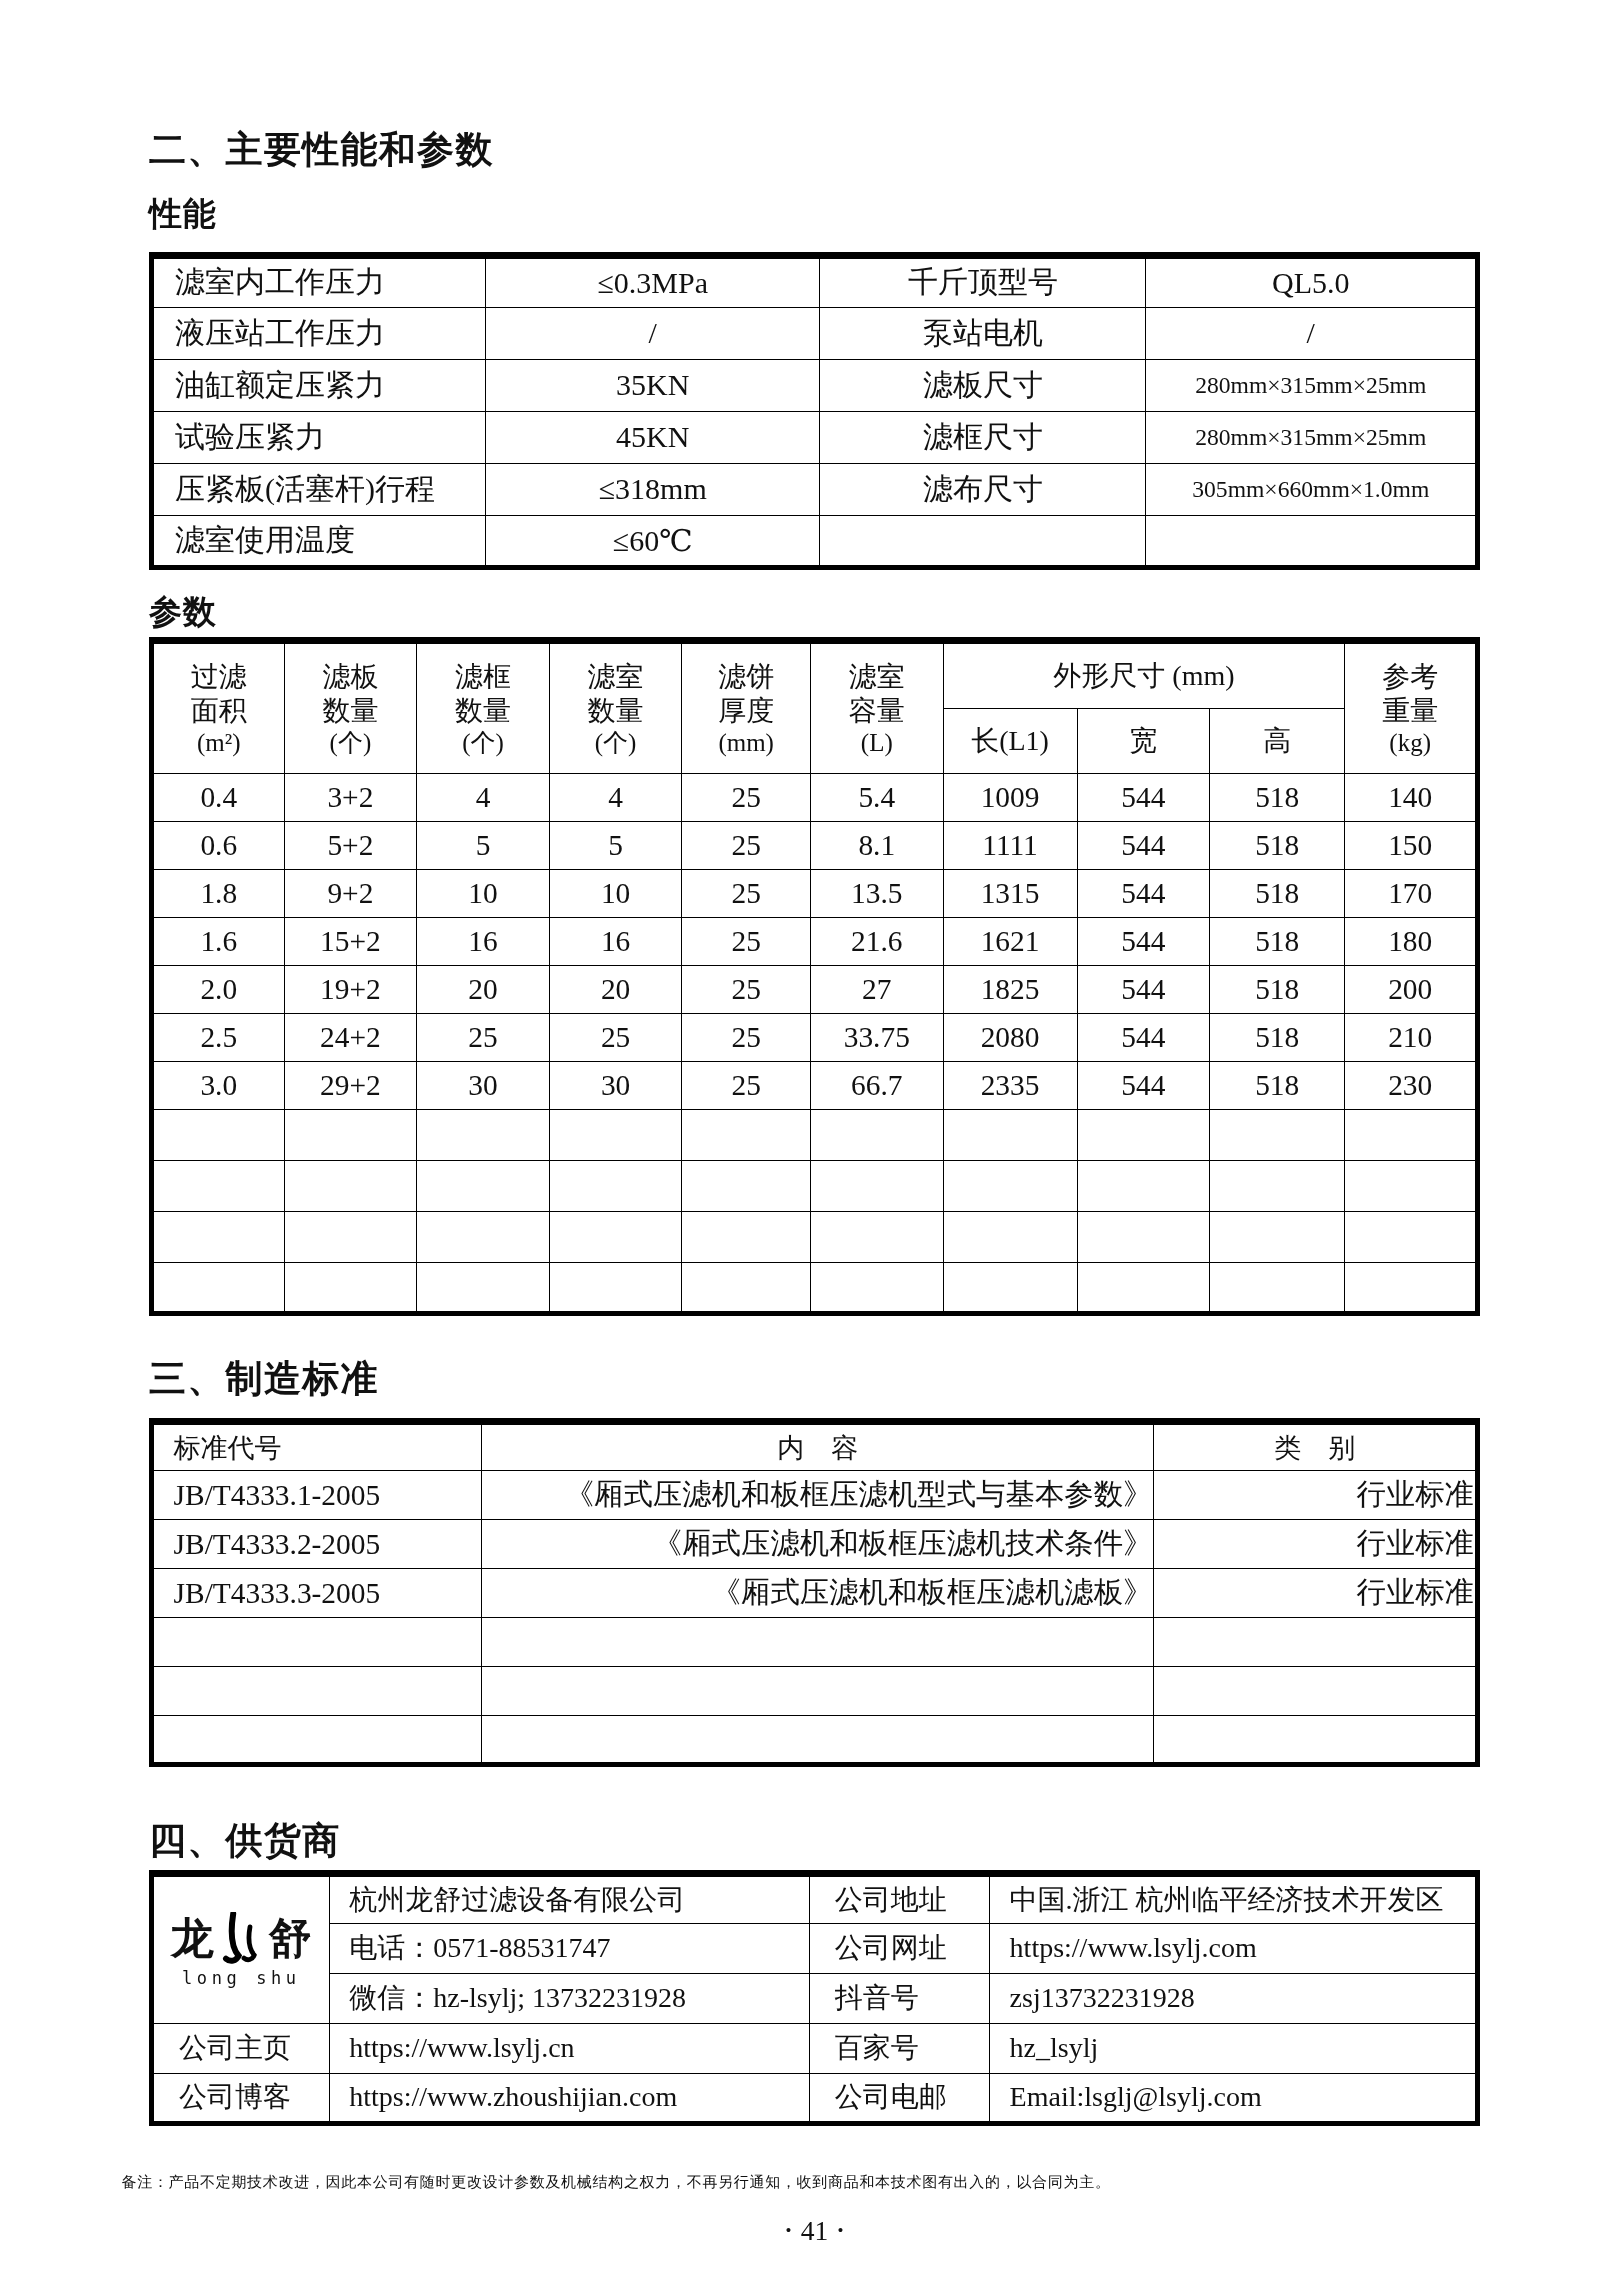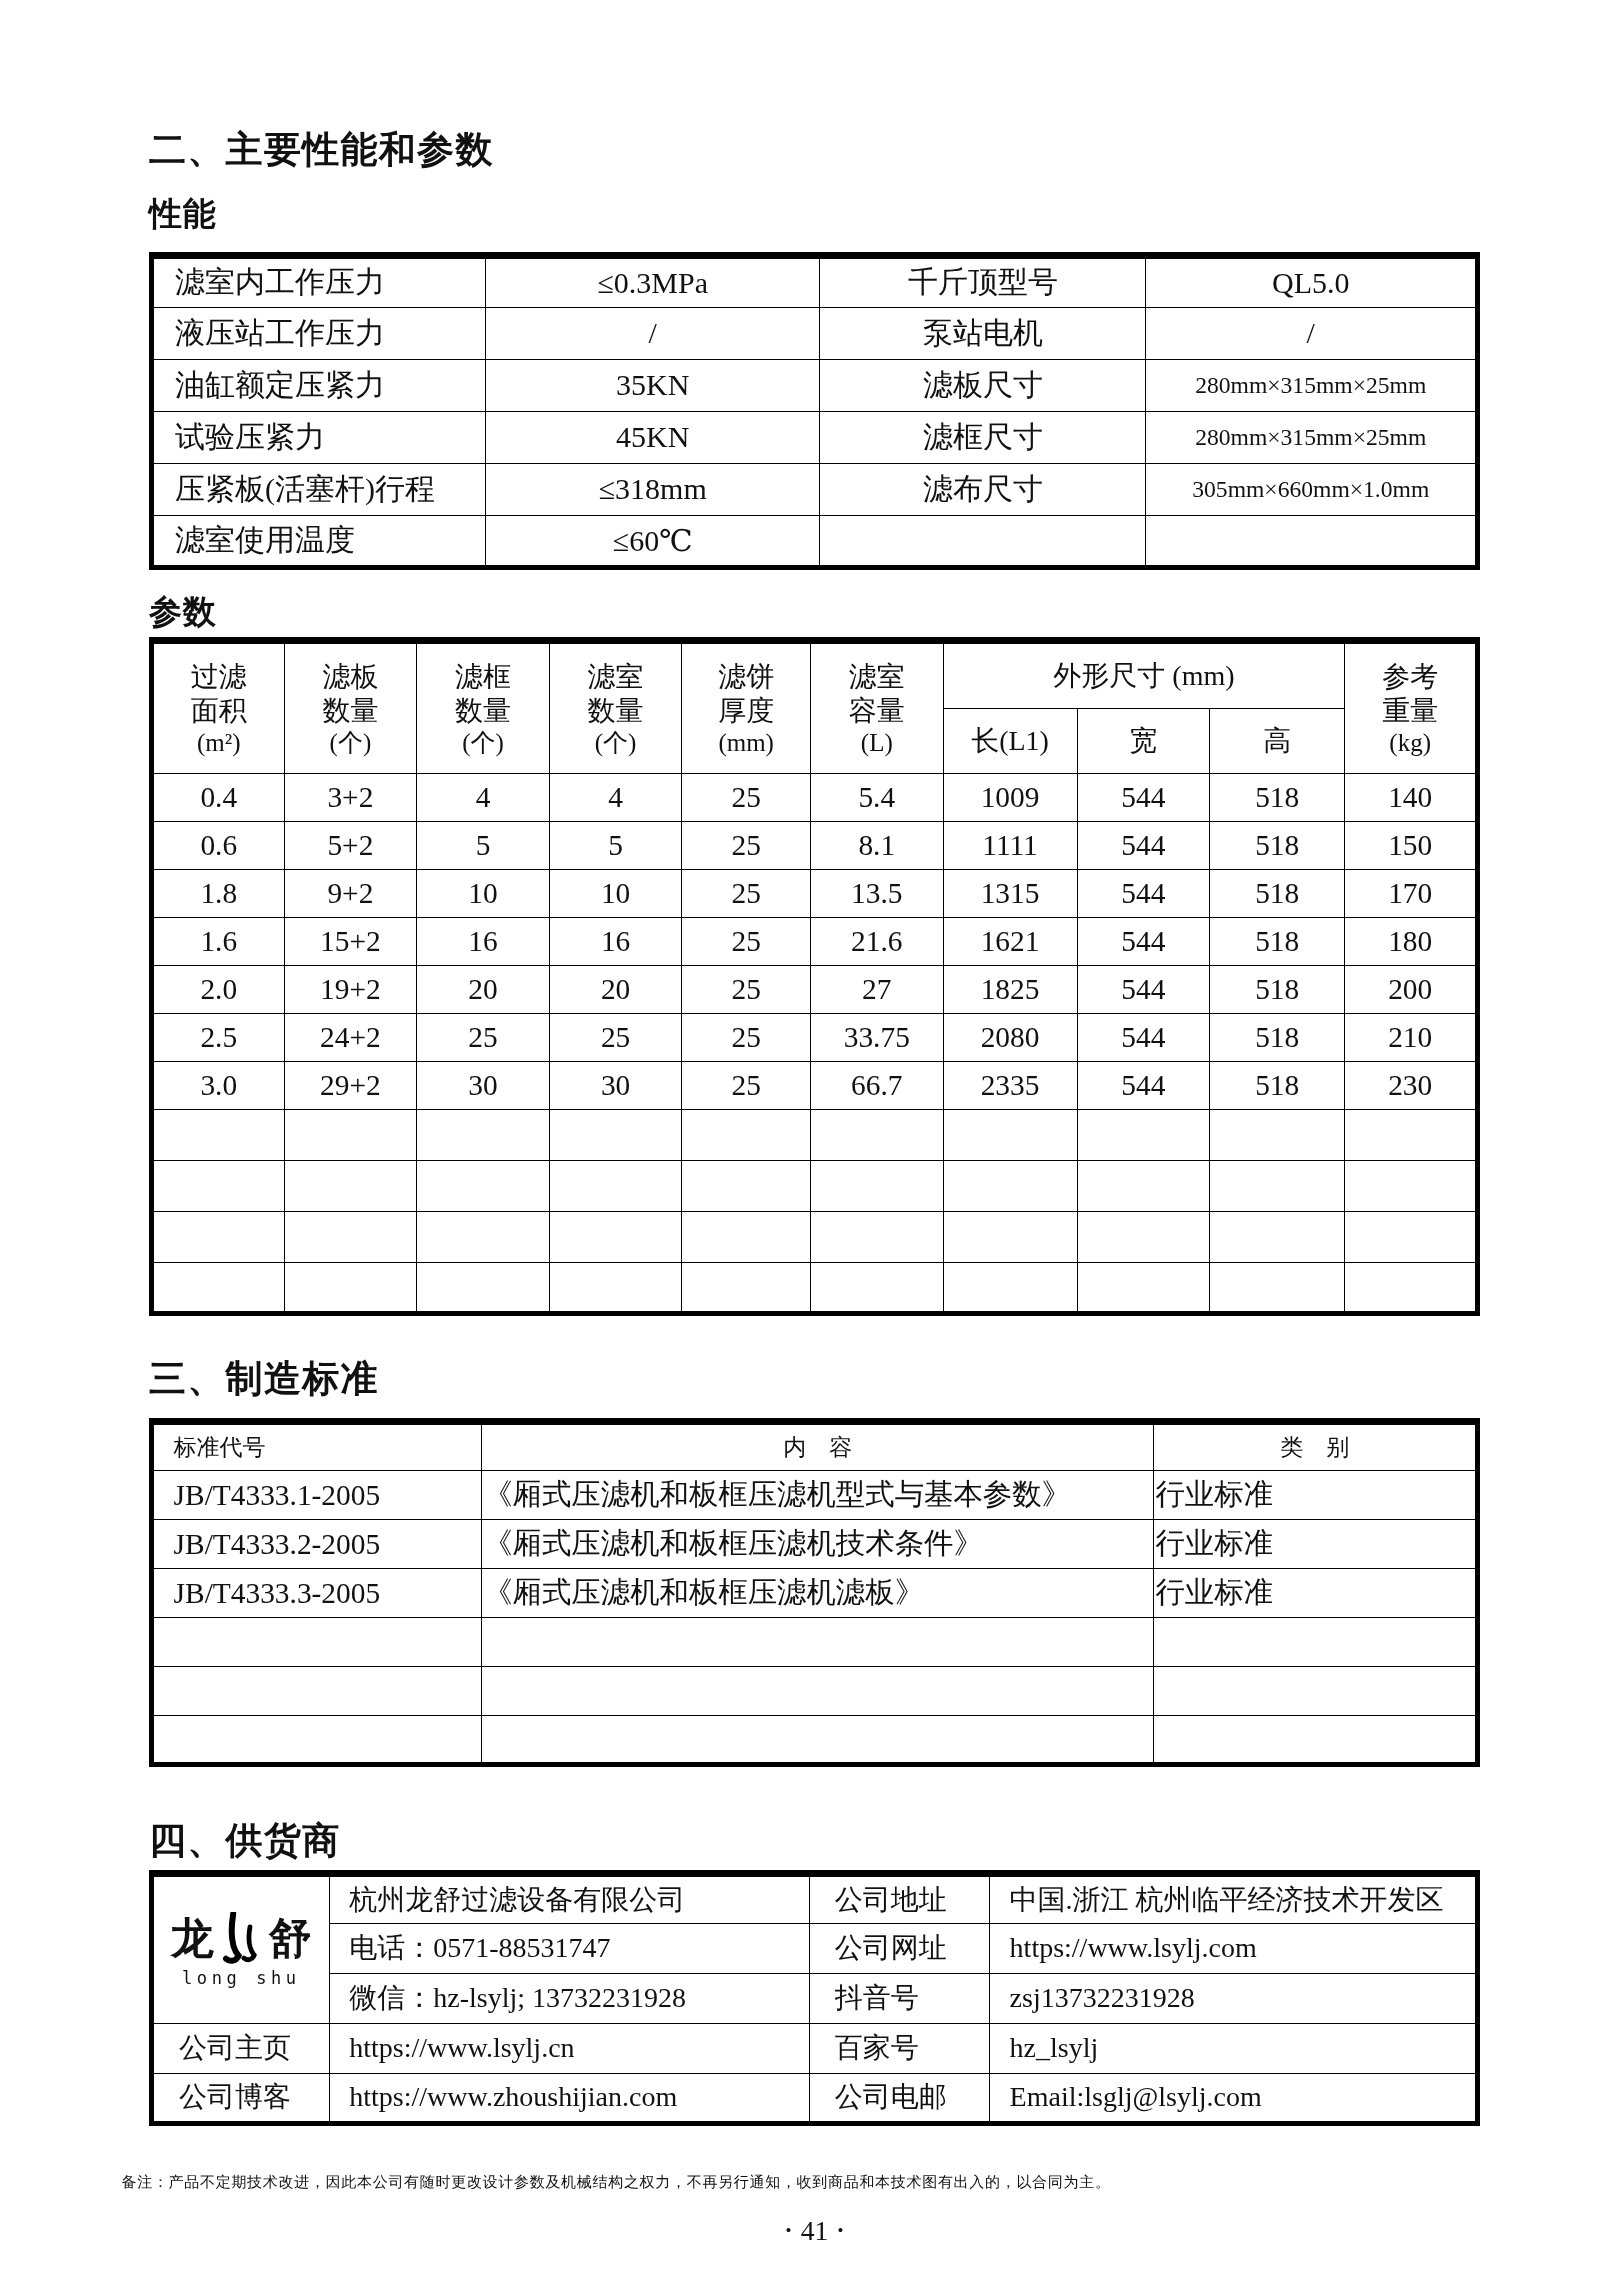--- a/index.html
+++ b/index.html
@@ -34,23 +34,23 @@
   .param tr.ph2{height:65px;}
   .param tr.prow{height:48px;}
   .param tr.pempty{height:51px;}
   .param th{font-size:28px;font-weight:normal;text-align:center;vertical-align:middle;line-height:34px;}
   .param th .unit{font-size:25px;line-height:30px;}
   .param td{font-size:29.4px;text-align:center;}
 
   
   .std{margin-top:17px;}
   .std tr{height:49px;}
-  .std th{font-size:23px;font-weight:normal;text-align:center;}
+  .std th{font-size:27px;font-weight:normal;text-align:center;}
   .std th.c1,.std td.c1{text-align:left;padding-left:19.6px;}
-  .std td{font-size:29.4px;text-align:left;}
+  .std td{font-size:29.4px;text-align:right;}
 
   
   .sup{margin-top:6.5px;}
   .sup tr{height:50px;}
   .sup td{font-size:28px;text-align:left;padding-left:19.6px;}
   .sup td.lbl{padding-left:25px;}
   .sup td.logo{text-align:center;padding:0;}
   .logo-chars{display:flex;align-items:center;justify-content:center;gap:6.5px;font-size:43px;font-weight:bold;line-height:46px;}
   .logo-mark{width:42px;height:55px;}
   .logo-sub{font-family:"DejaVu Sans Mono","Liberation Mono",monospace;font-size:17px;letter-spacing:4.6px;margin-top:1.3px;}

